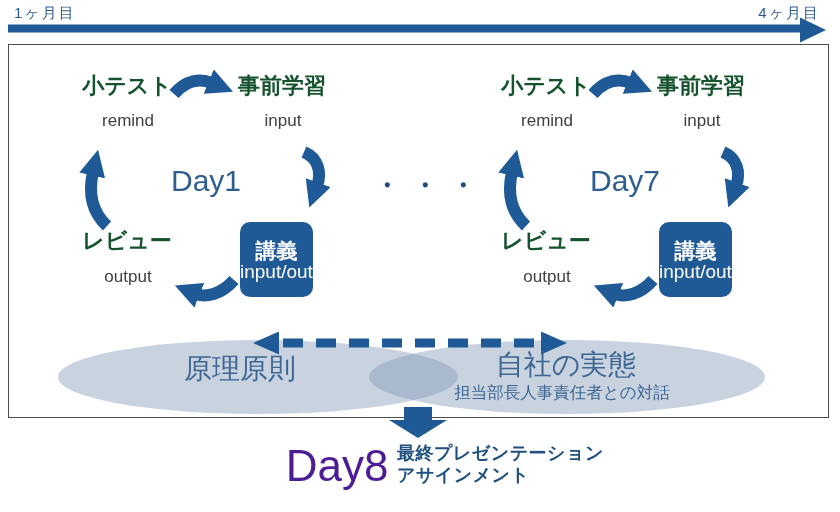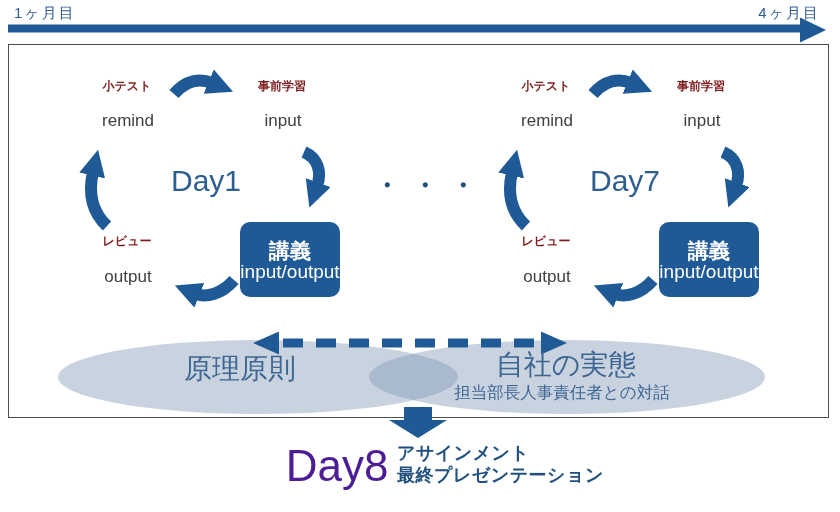--- a/index.html
+++ b/index.html
@@ -17,25 +17,25 @@
     position:absolute;top:4px;font-size:15px;letter-spacing:2px;
     color:#2e5c92;z-index:3;white-space:nowrap;
   }
   .tl-left{left:14px;}
   .tl-right{right:20px;}
   .cycle{position:absolute;top:60px;width:330px;height:260px;z-index:3;}
   .cycle-1{left:60px;}
   .cycle-2{left:479px;}
   .cycle svg{position:absolute;left:0;top:0;}
   .clabel{position:absolute;transform:translate(-50%,-50%);white-space:nowrap;}
-  .step{font-size:12px;font-weight:700;color:#7f1d1d;}
+  .step{font-size:22px;font-weight:700;color:#14532d;}
   .sub{font-size:17px;color:#404040;}
   .dayname{font-size:30px;font-weight:300;color:#2d5e8f;}
   .lecture{
-    position:absolute;left:180px;top:162px;width:100px;height:75px;
+    position:absolute;left:180px;top:162px;width:73px;height:75px;
     background:#1f5a96;border-radius:10px;color:#fff;text-align:center;
     display:flex;flex-direction:column;justify-content:center;gap:3px;
   }
   .lecture-title{font-size:21px;font-weight:700;line-height:22px;}
   .lecture-sub{font-size:19px;line-height:14px;}
   .dots{
     position:absolute;left:374px;top:168px;width:120px;z-index:3;
     font-size:26px;font-weight:700;color:#1f4e7d;letter-spacing:12px;white-space:nowrap;
   }
   .theme{position:absolute;transform:translate(-50%,-50%);white-space:nowrap;color:#3e6693;z-index:3;}
@@ -128,17 +128,17 @@
       <div class="lecture-sub">input/output</div>
     </div>
   </div>
 
   <span class="theme theme-big" style="left:240px;top:369px;">原理原則</span>
   <span class="theme theme-sub" style="left:562px;top:393px;">担当部長人事責任者との対話</span>
   <span class="theme theme-big" style="left:566px;top:365px;">自社の実態</span>
 
   <span class="finale-day">Day8</span>
   <div class="finale-text">
+    <div>最終プレゼンテーション</div>
     <div>アサインメント</div>
-    <div>最終プレゼンテーション</div>
   </div>
 
 </div>
 
 </body></html>

